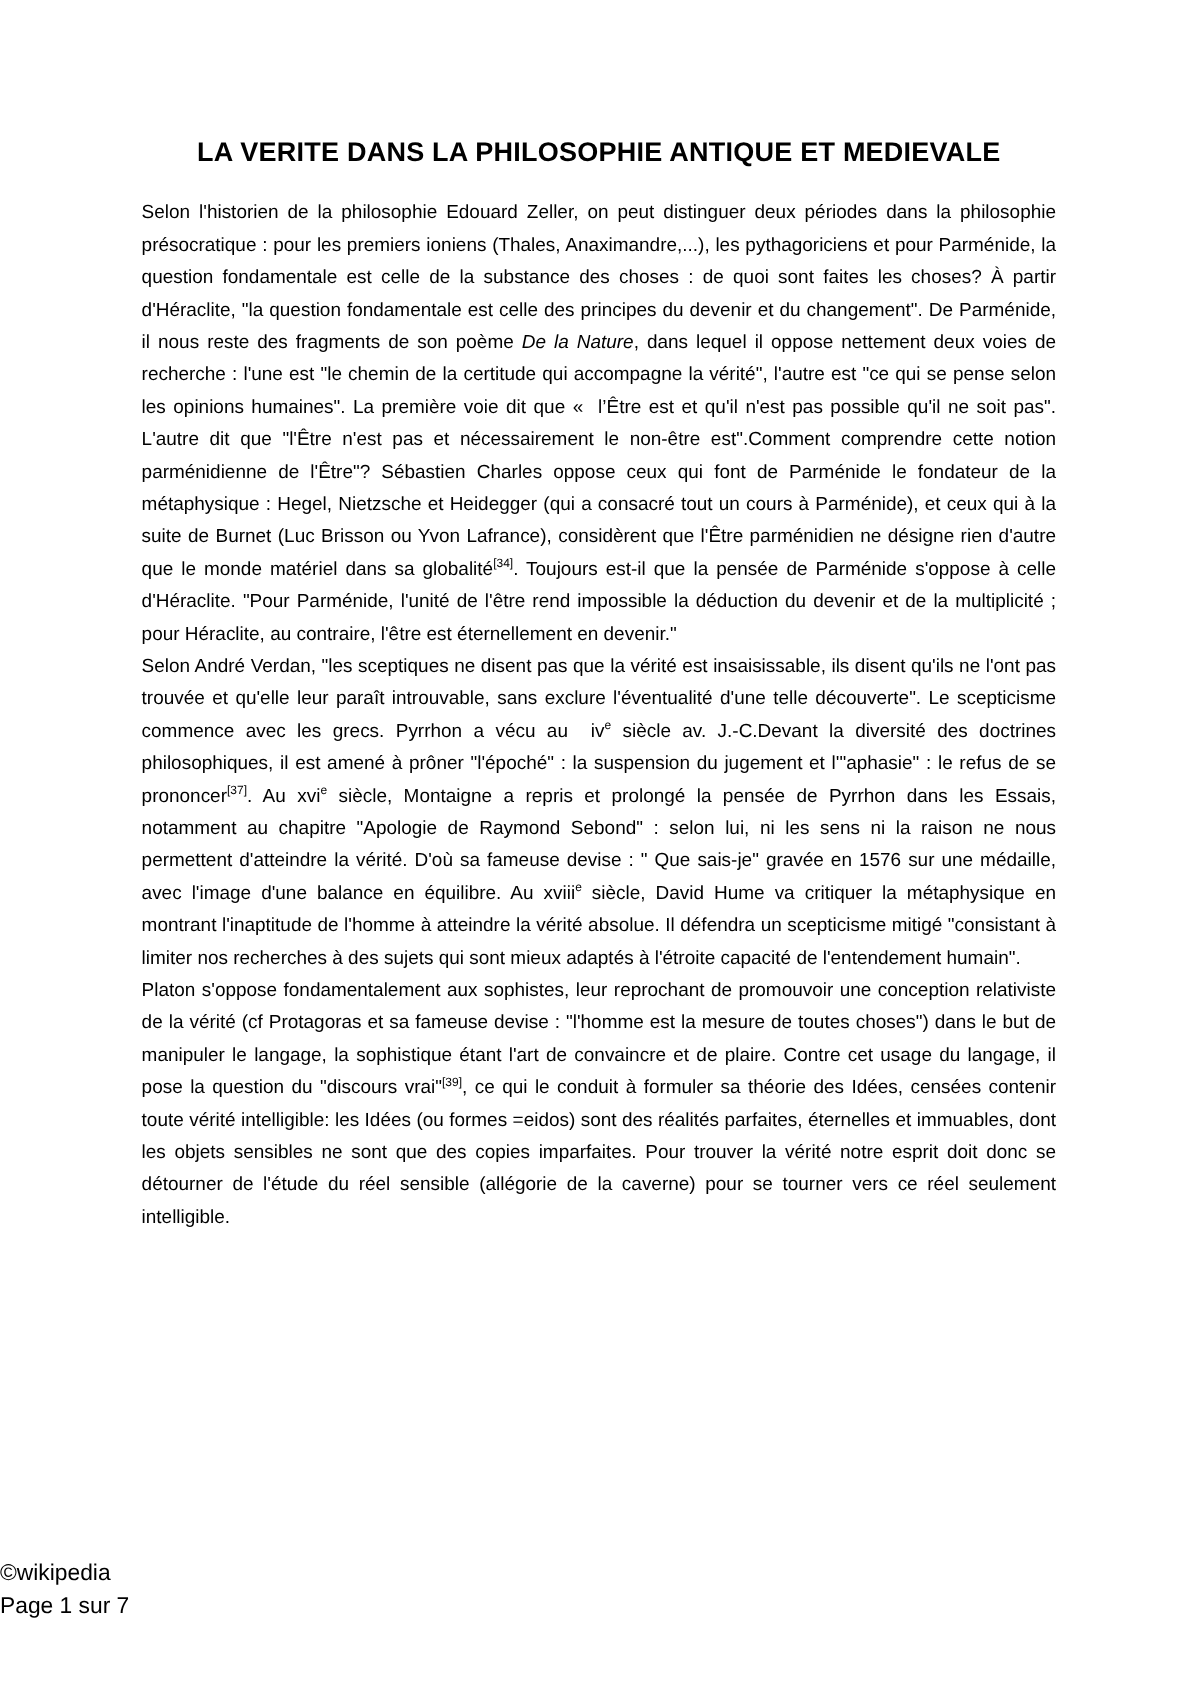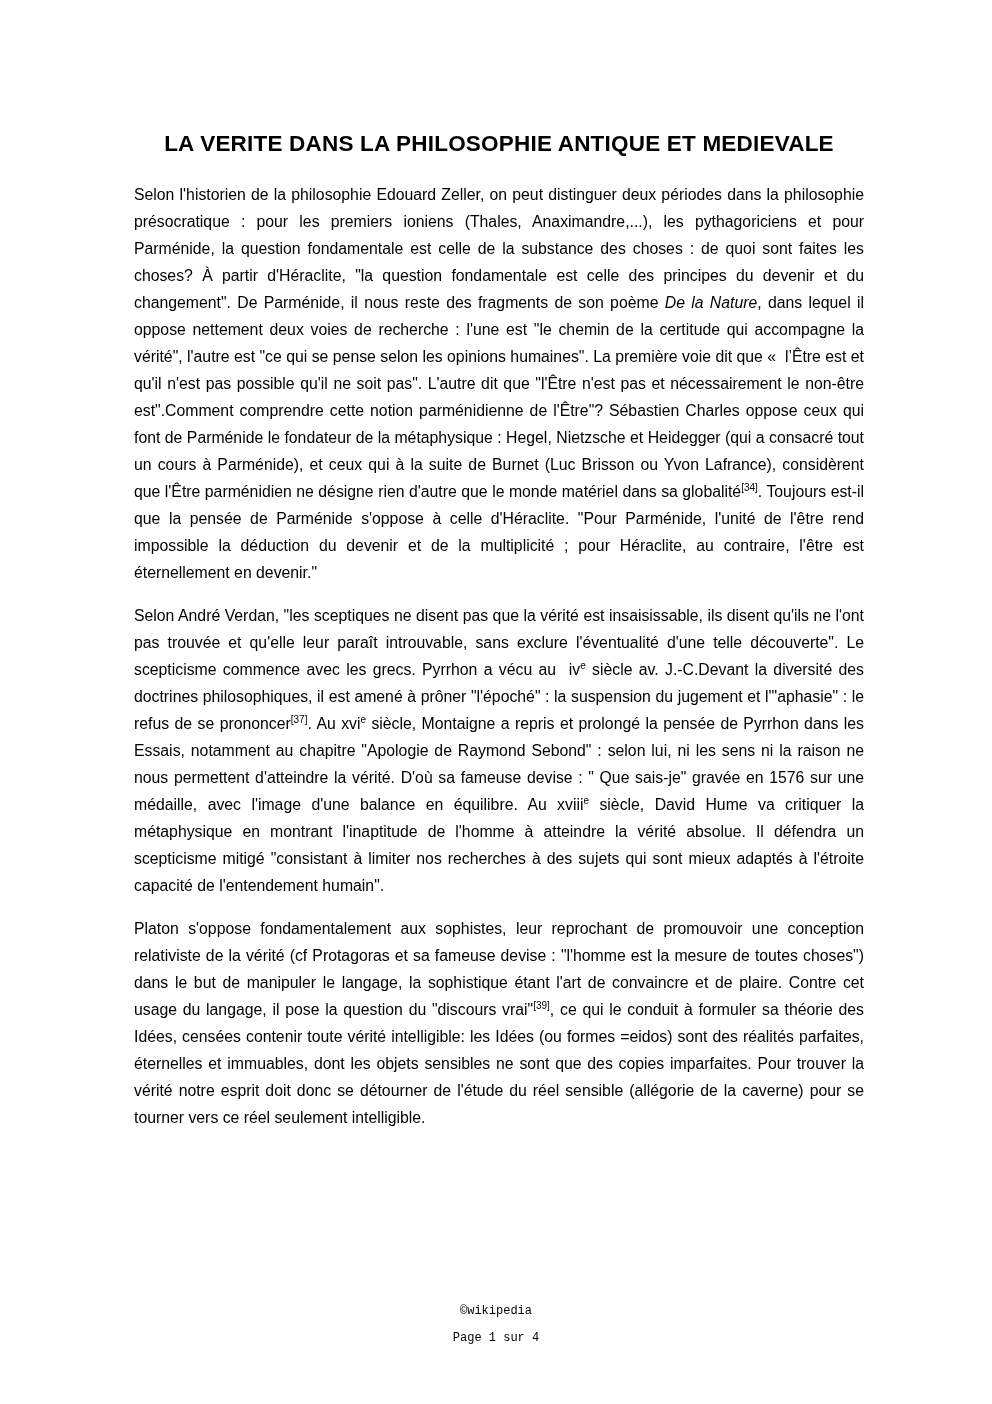--- a/index.html
+++ b/index.html
@@ -19,52 +19,50 @@
     position: absolute;
     inset: 0;
     box-sizing: border-box;
     padding: 112px 112px 0 118px;
   }
   .doc-title {
     font-size: 22.5px;
     font-weight: 700;
     text-align: center;
     letter-spacing: 0.2px;
-    margin: 17px 0 22px 0;
+    margin: 0 0 22px 0;
     line-height: 30px;
   }
   .sec-heading {
     font-size: 15.5px;
     font-weight: 700;
     margin: 30px 0 11px 0;
     line-height: 20px;
   }
   .body-text {
     font-size: 15.8px;
     line-height: 27px;
     text-align: justify;
-    margin: 16px;
+    margin: 0;
   }
   .body-text sup {
     font-size: 10px;
     vertical-align: super;
     line-height: 0;
   }
   .body-text em {
     font-style: italic;
   }
   .page-footer {
     position: absolute;
     left: 0;
     right: 0;
     bottom: 52px;
-    text-align: center;
-    font-size: 12px;
+    font-size: 19px;
     line-height: 27px;
-    font-family: Liberation Mono, monospace;
   }
 </style>
 </head>
 <body>
 
 <div class="page">
 
   <h1 class="doc-title">LA VERITE DANS LA PHILOSOPHIE ANTIQUE ET MEDIEVALE</h1>
 
   <section>
@@ -74,16 +72,16 @@
   <section>
     <p class="body-text"><span>Selon André Verdan, "les sceptiques ne disent pas que la vérité est insaisissable, ils disent qu'ils ne l'ont pas trouvée et qu'elle leur paraît introuvable, sans exclure l'éventualité d'une telle découverte". Le scepticisme commence avec les grecs. Pyrrhon a vécu au&nbsp; iv</span><sup>e</sup><span> siècle av. J.-C.Devant la diversité des doctrines philosophiques, il est amené à prôner "l'époché" : la suspension du jugement et l'"aphasie" : le refus de se prononcer</span><sup>[37]</sup><span>. Au xvi</span><sup>e</sup><span> siècle, Montaigne a repris et prolongé la pensée de Pyrrhon dans les Essais, notamment au chapitre "Apologie de Raymond Sebond" : selon lui, ni les sens ni la raison ne nous permettent d'atteindre la vérité. D'où sa fameuse devise : " Que sais-je" gravée en 1576 sur une médaille, avec l'image d'une balance en équilibre. Au xviii</span><sup>e</sup><span> siècle, David Hume va critiquer la métaphysique en montrant l'inaptitude de l'homme à atteindre la vérité absolue. Il défendra un scepticisme mitigé "consistant à limiter nos recherches à des sujets qui sont mieux adaptés à l'étroite capacité de l'entendement humain".</span></p>
   </section>
 
   <section>
     <p class="body-text"><span>Platon s'oppose fondamentalement aux&nbsp;sophistes, leur reprochant de promouvoir une conception relativiste de la vérité (cf&nbsp;Protagoras&nbsp;et sa fameuse devise : "l'homme est la mesure de toutes choses") dans le but de manipuler le langage, la sophistique étant l'art de convaincre et de plaire. Contre cet usage du langage, il pose la question du "discours vrai"</span><sup>[39]</sup><span>, ce qui le conduit à formuler sa théorie des Idées, censées contenir toute vérité intelligible: les Idées (ou formes =eidos) sont des réalités parfaites, éternelles et immuables, dont les objets sensibles ne sont que des copies imparfaites. Pour trouver la vérité notre esprit doit donc se détourner de l'étude du réel sensible (allégorie de la caverne) pour se tourner vers ce réel seulement intelligible.</span></p>
   </section>
 
   <footer class="page-footer">
     <div>©wikipedia</div>
-    <div>Page 1 sur 4</div>
+    <div>Page 1 sur 7</div>
   </footer>
 
 </div>
 
 </body></html>

